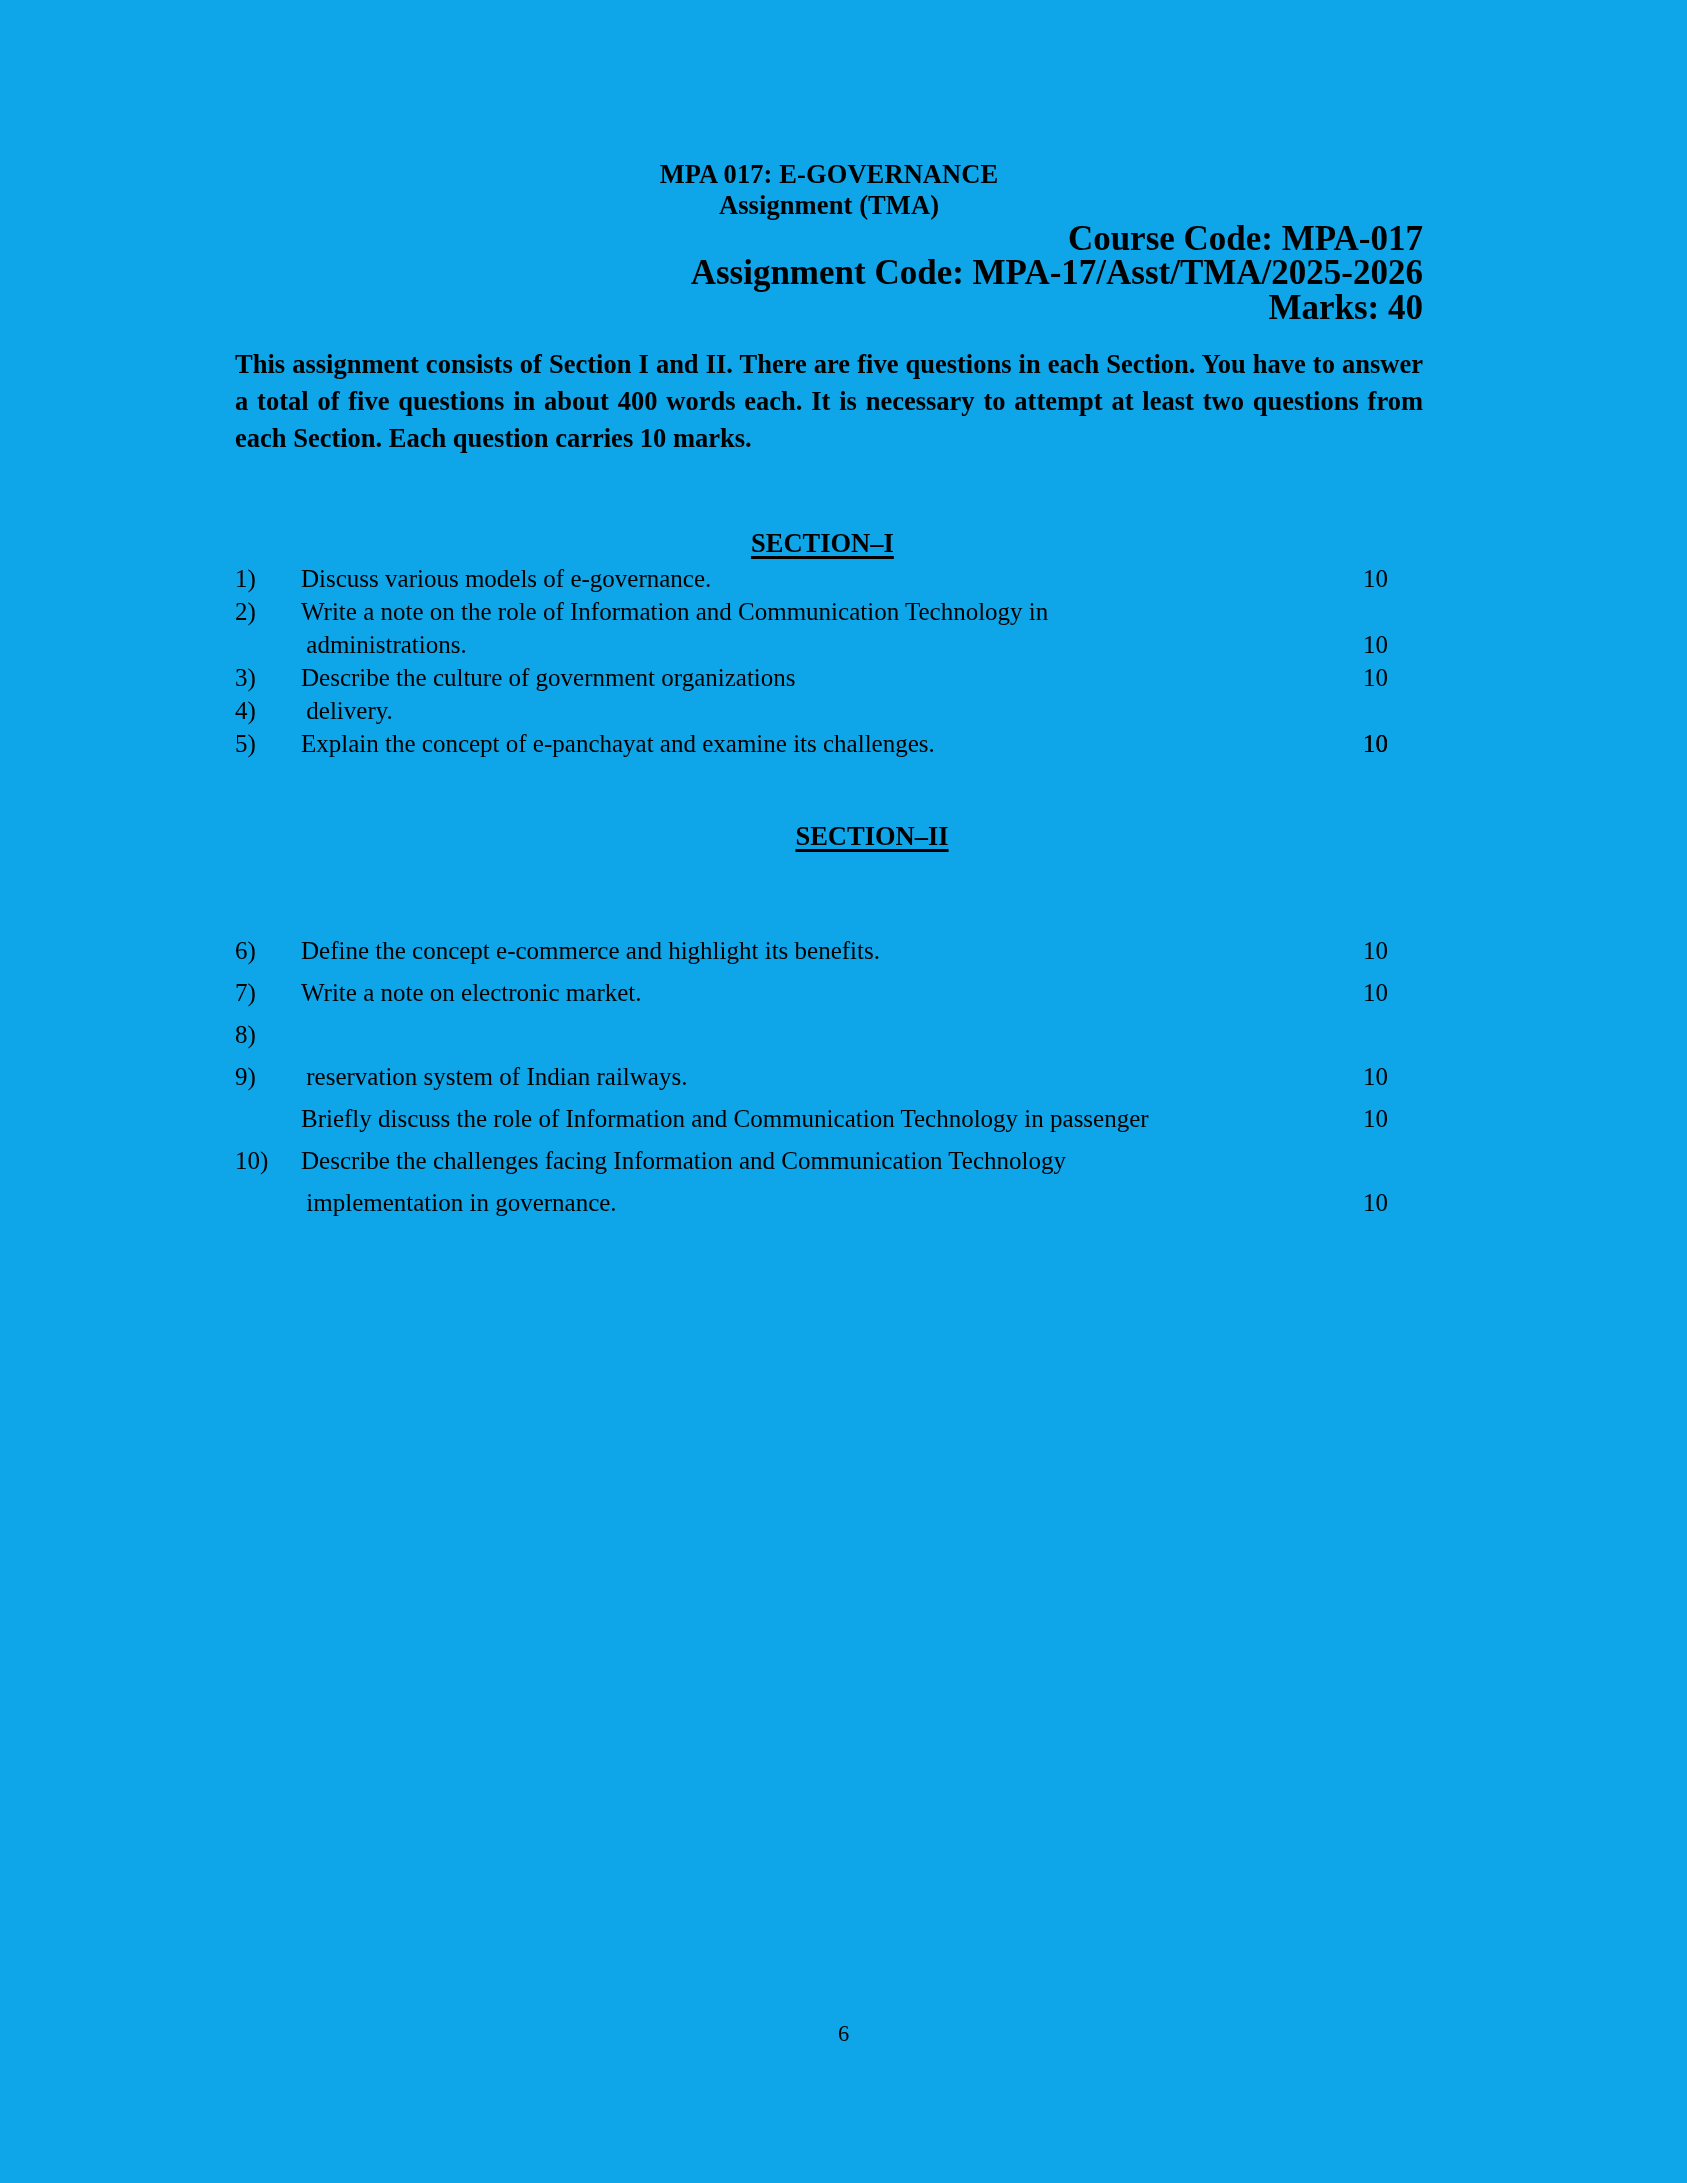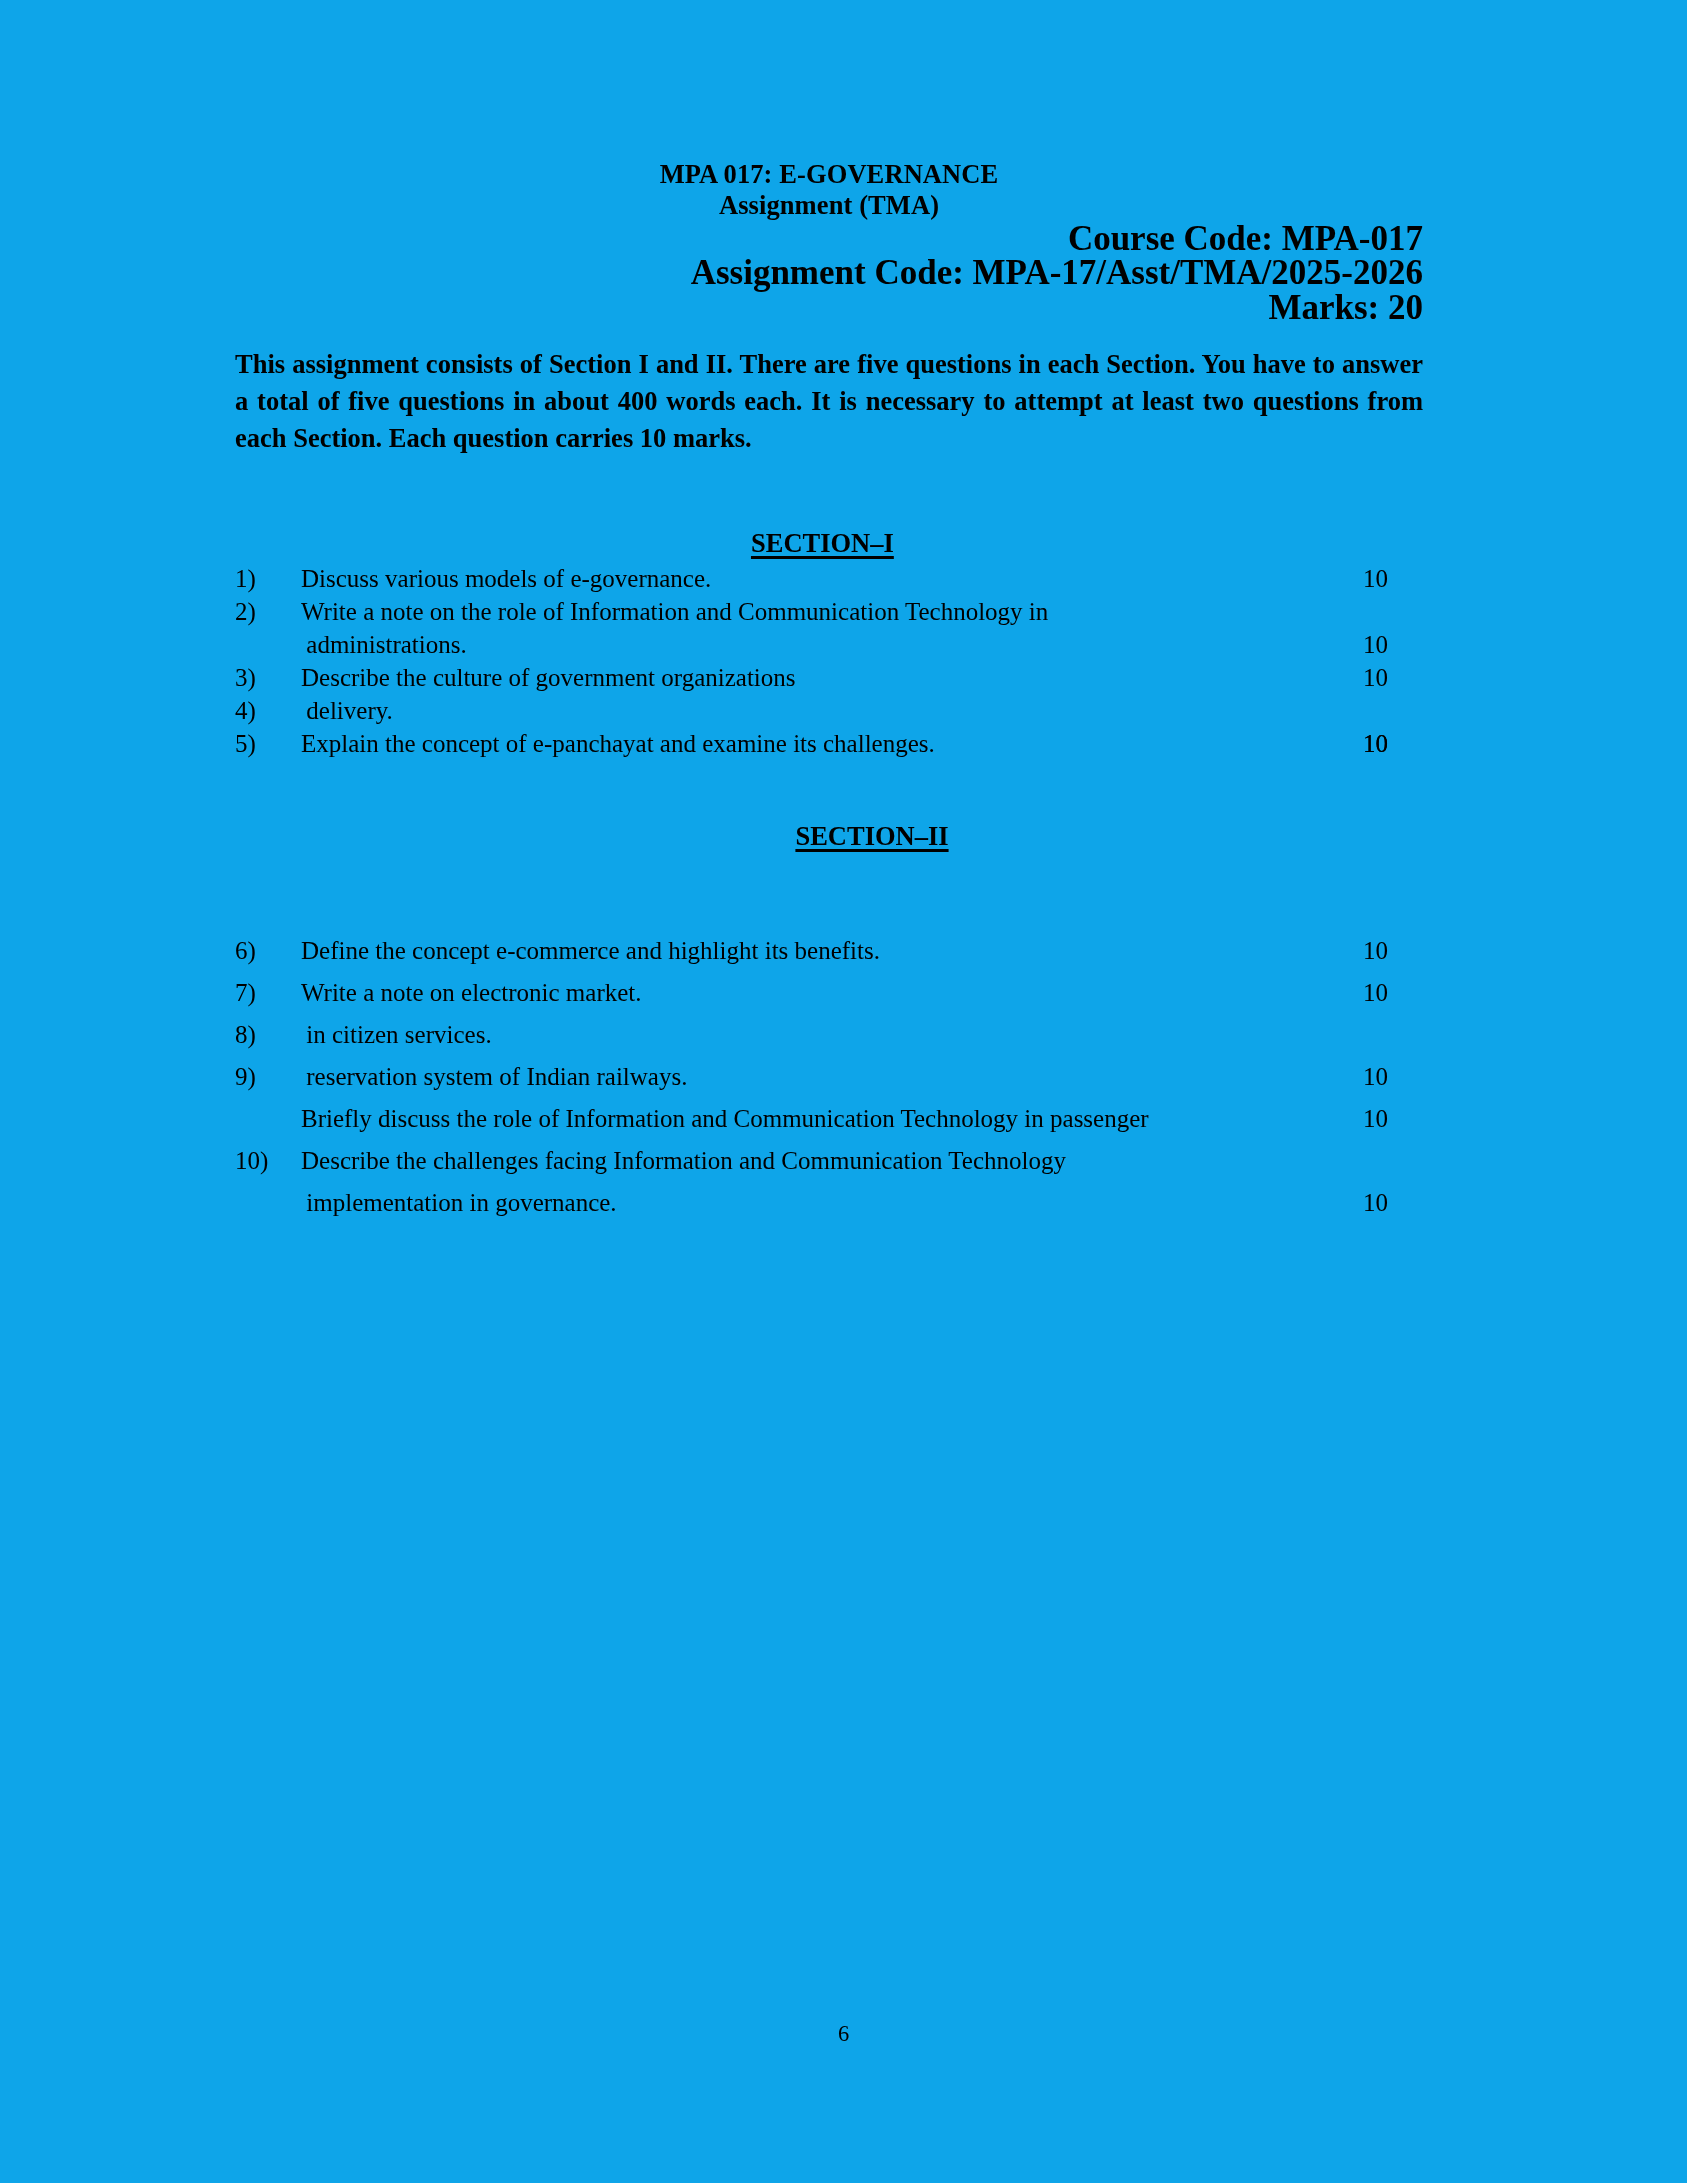--- a/index.html
+++ b/index.html
@@ -135,21 +135,21 @@
 <body>
 
 <div class="page">
   <div class="content">
 
     <div class="doc-header">
       <div class="title-line">MPA 017: E-GOVERNANCE</div>
       <div class="title-line sub">Assignment (TMA)</div>
       <div class="meta-line">Course Code: MPA-017</div>
       <div class="meta-line">Assignment Code: MPA-17/Asst/TMA/2025-2026</div>
-      <div class="meta-line">Marks: 20</div>
+      <div class="meta-line">Marks: 40</div>
     </div>
 
     <p class="intro">This assignment consists of Section I and II. There are five questions in each Section. You have to answer a total of five questions in about 400 words each. It is necessary to attempt at least two questions from each Section. Each question carries 10 marks.</p>
 
     <div class="section-heading sec1">
       <span>SECTION–I</span>
     </div>
     <ol class="qlist sec1">
         <li class="qrow">
           <span class="qnum">1)</span>
@@ -203,21 +203,20 @@
         <li class="qrow">
           <span class="qnum">7)</span>
           <span class="qbody">
             <span class="qtext">Write a note on electronic market.</span>
             <span class="qmarks" style="top: 0px;">10</span>
           </span>
         </li>
         <li class="qrow">
           <span class="qnum">8)</span>
           <span class="qbody">
-            <span class="qtext indent">in citizen services.</span>
             <span class="qmarks" style="top: 42px;">10</span>
           </span>
         </li>
         <li class="qrow">
           <span class="qnum">9)</span>
           <span class="qbody">
             <span class="qtext indent">reservation system of Indian railways.</span>
             <span class="qtext">Briefly discuss the role of Information and Communication Technology in passenger</span>
             <span class="qmarks" style="top: 42px;">10</span>
           </span>

